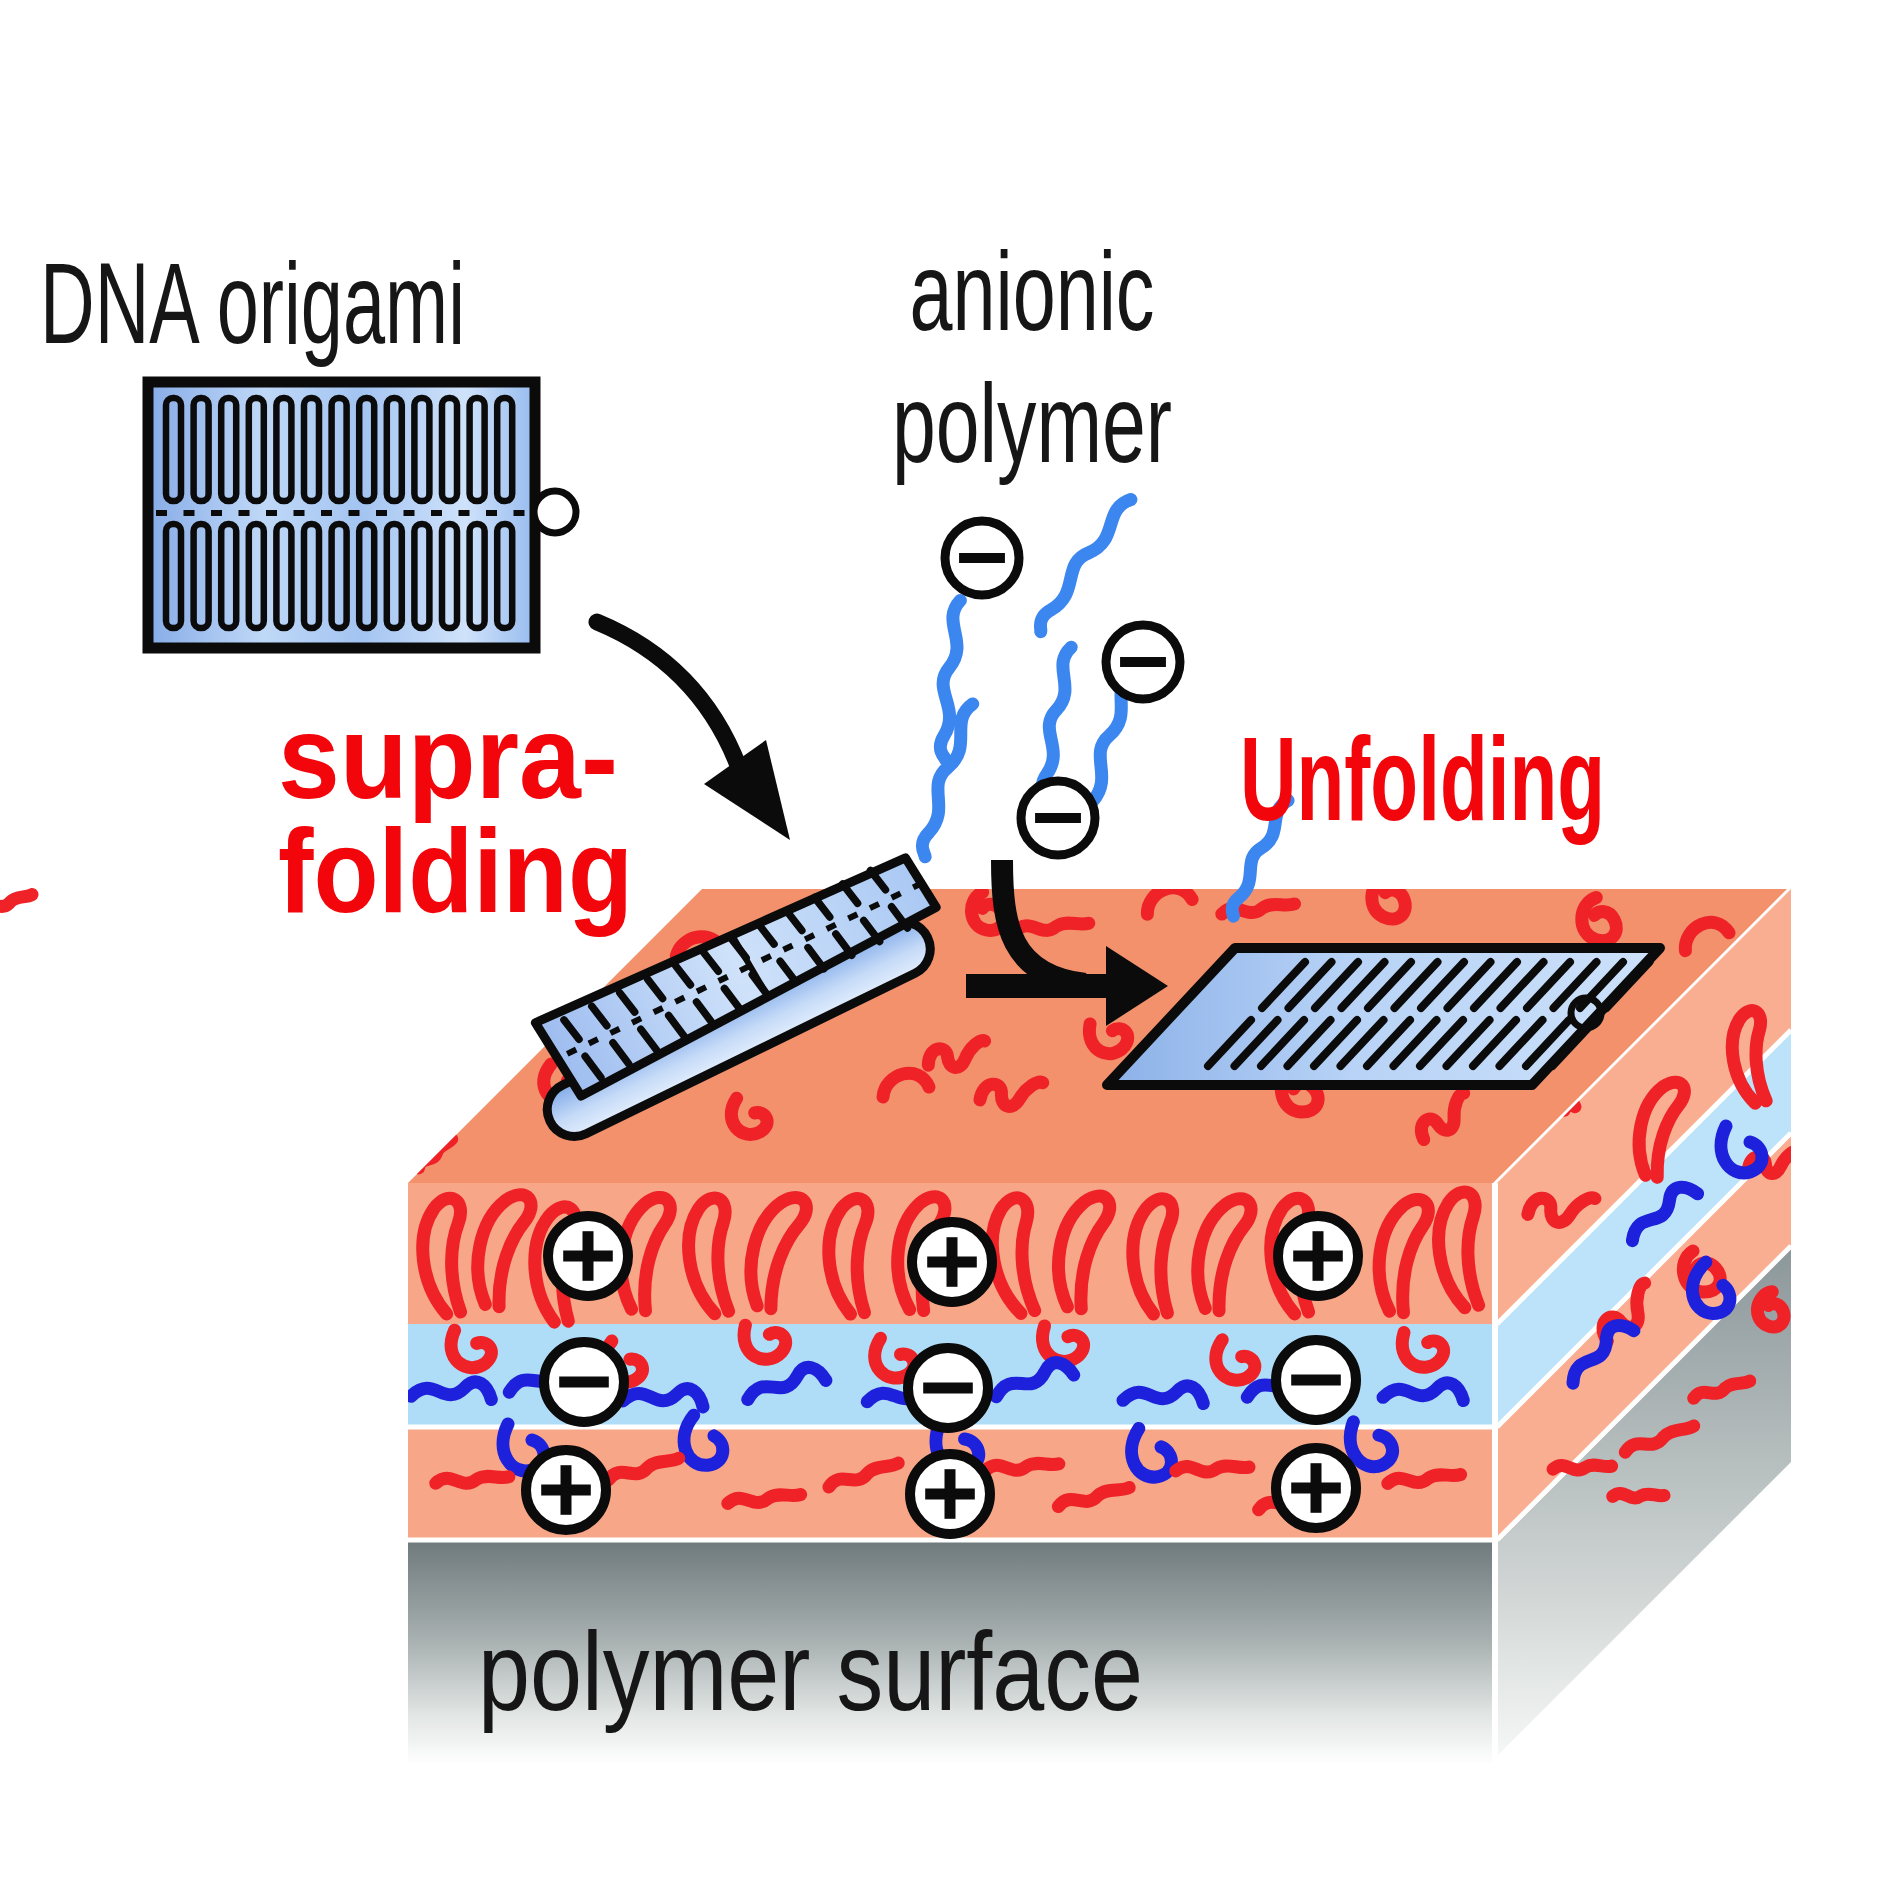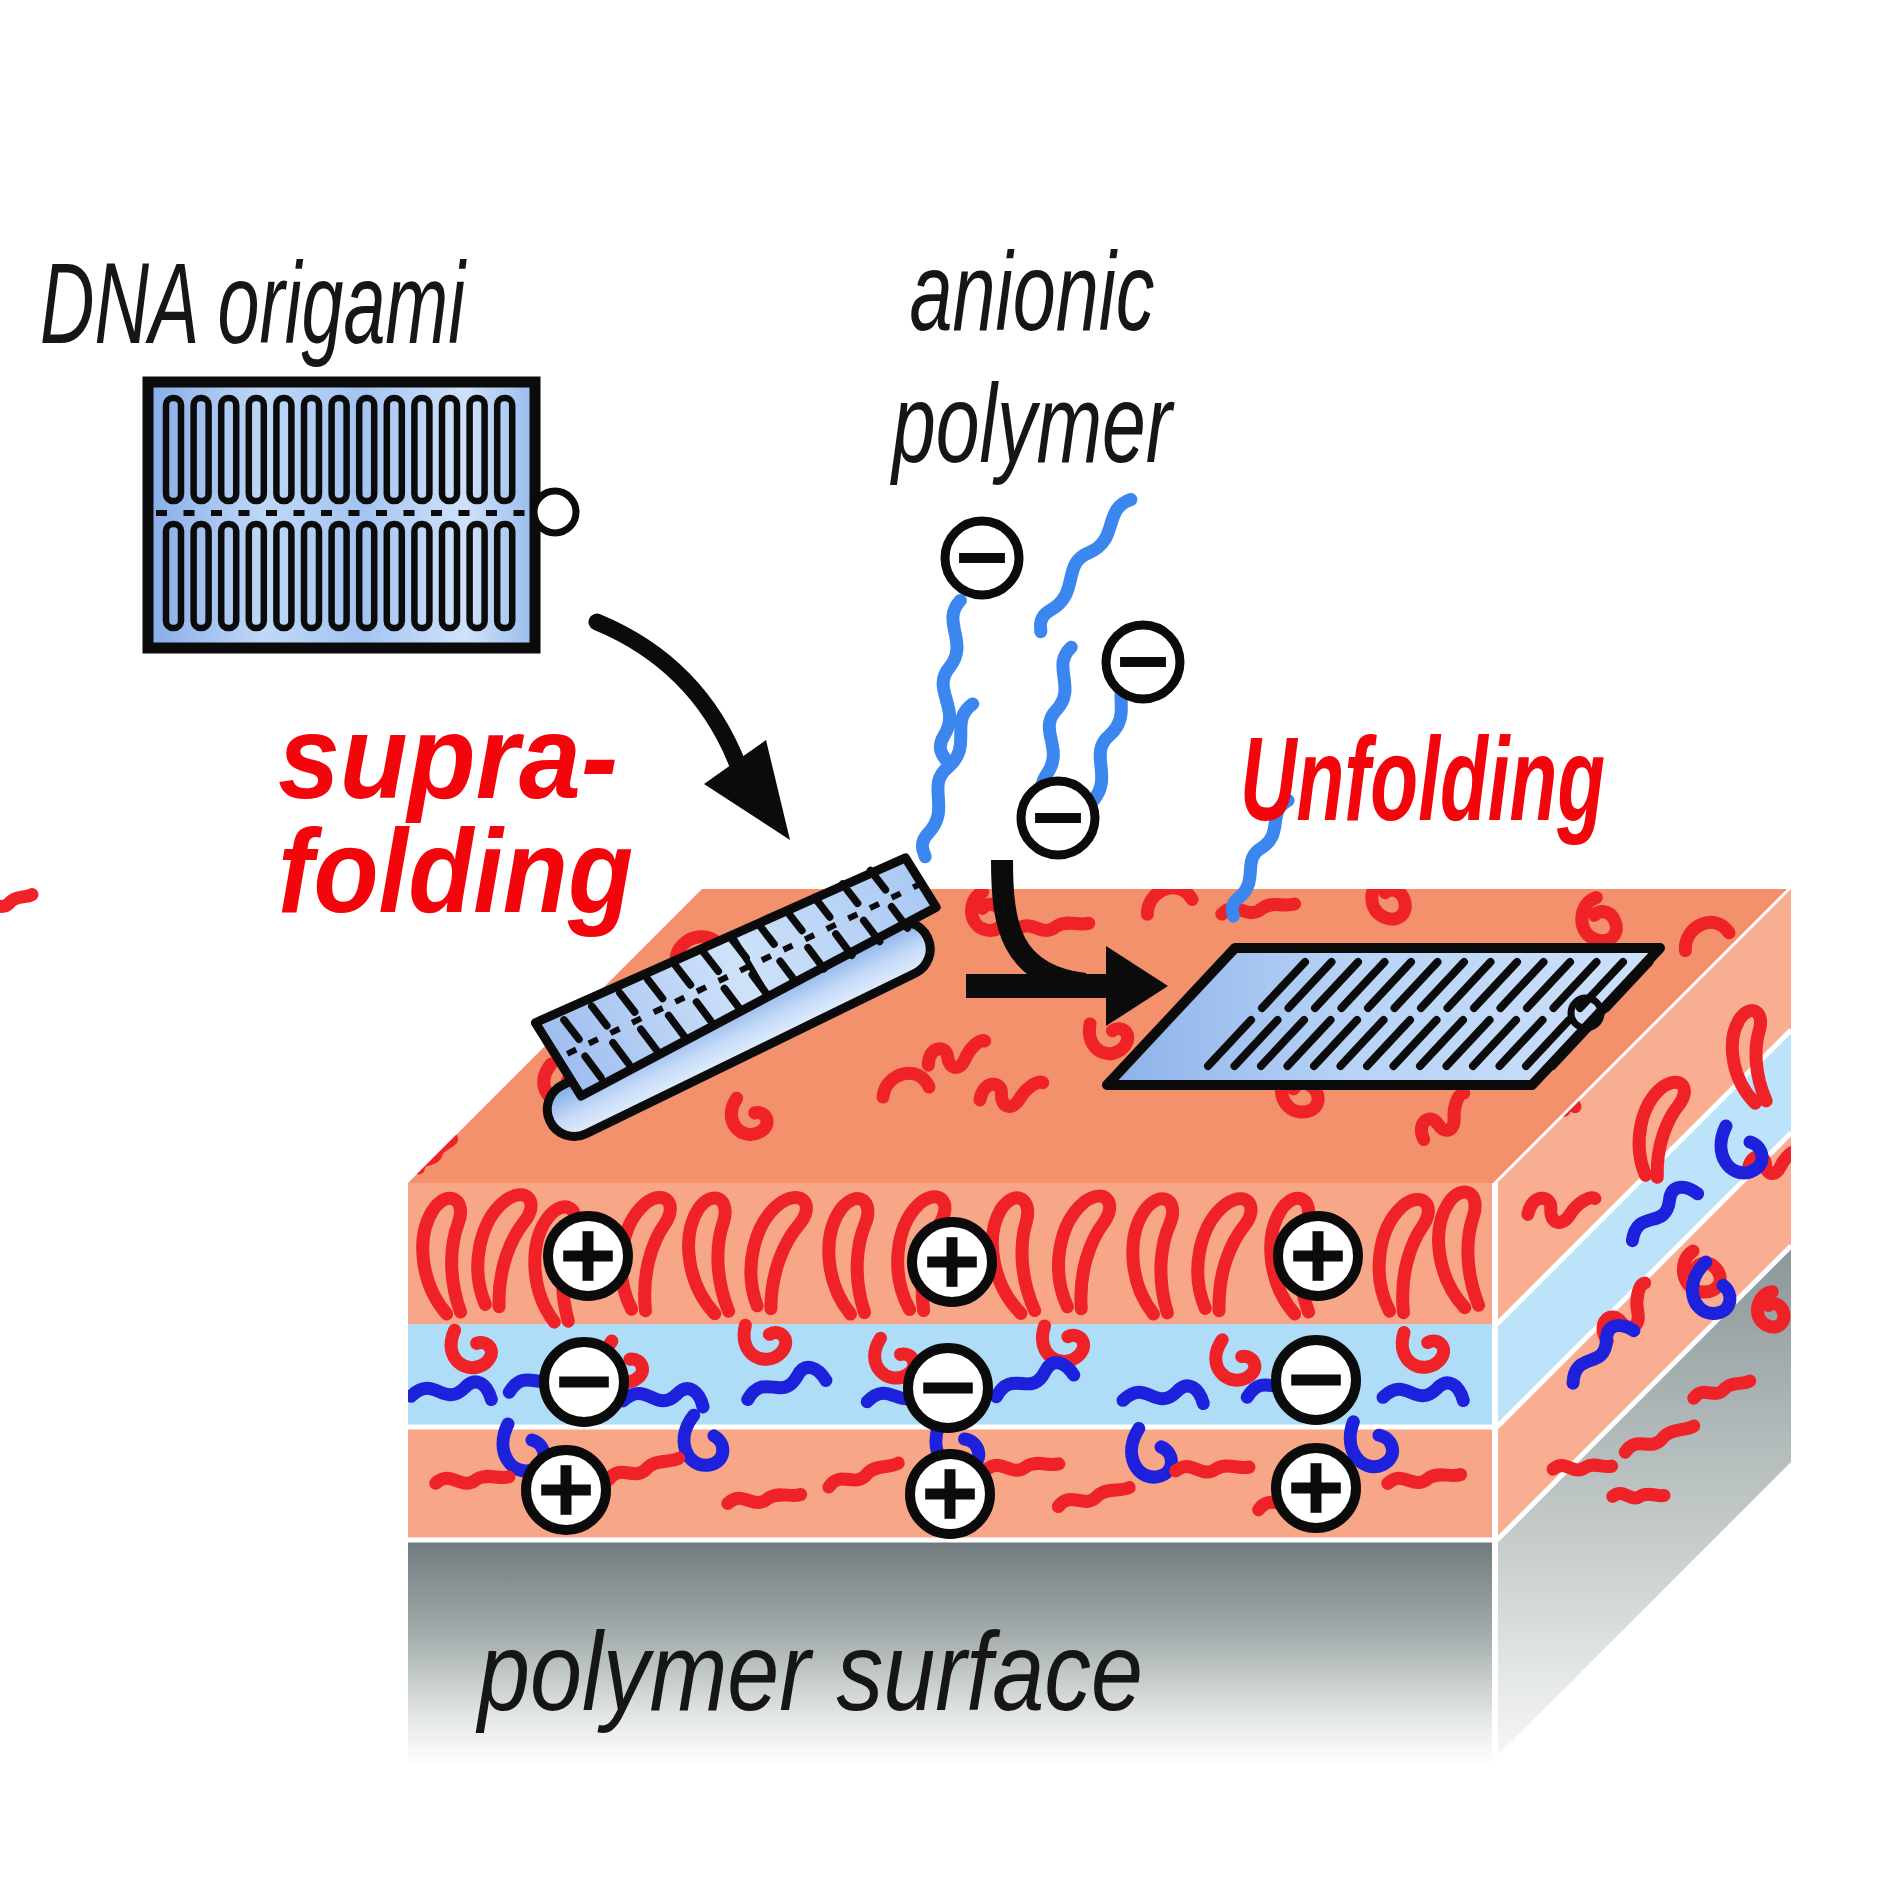--- a/index.html
+++ b/index.html
@@ -1,17 +1,17 @@
 <!DOCTYPE html>
 <html><head>
 <meta charset="utf-8">
 <style>
   html,body{margin:0;padding:0;background:#ffffff;}
   .canvas{position:relative;width:1895px;height:1890px;background:#fff;overflow:hidden;
-          font-family:"Liberation Sans",sans-serif;font-style:italic;}
+          font-family:"Liberation Sans",sans-serif;}
   svg{position:absolute;left:0;top:0;}
   text{font-family:"Liberation Sans","DejaVu Sans",sans-serif;}
   .lbl-black{fill:#161616;font-weight:400;}
   .lbl-red{font-weight:bold;}
 </style>
 </head>
 <body>
 
 <div class="canvas">
 <svg width="1895" height="1890" viewBox="0 0 1895 1890">

